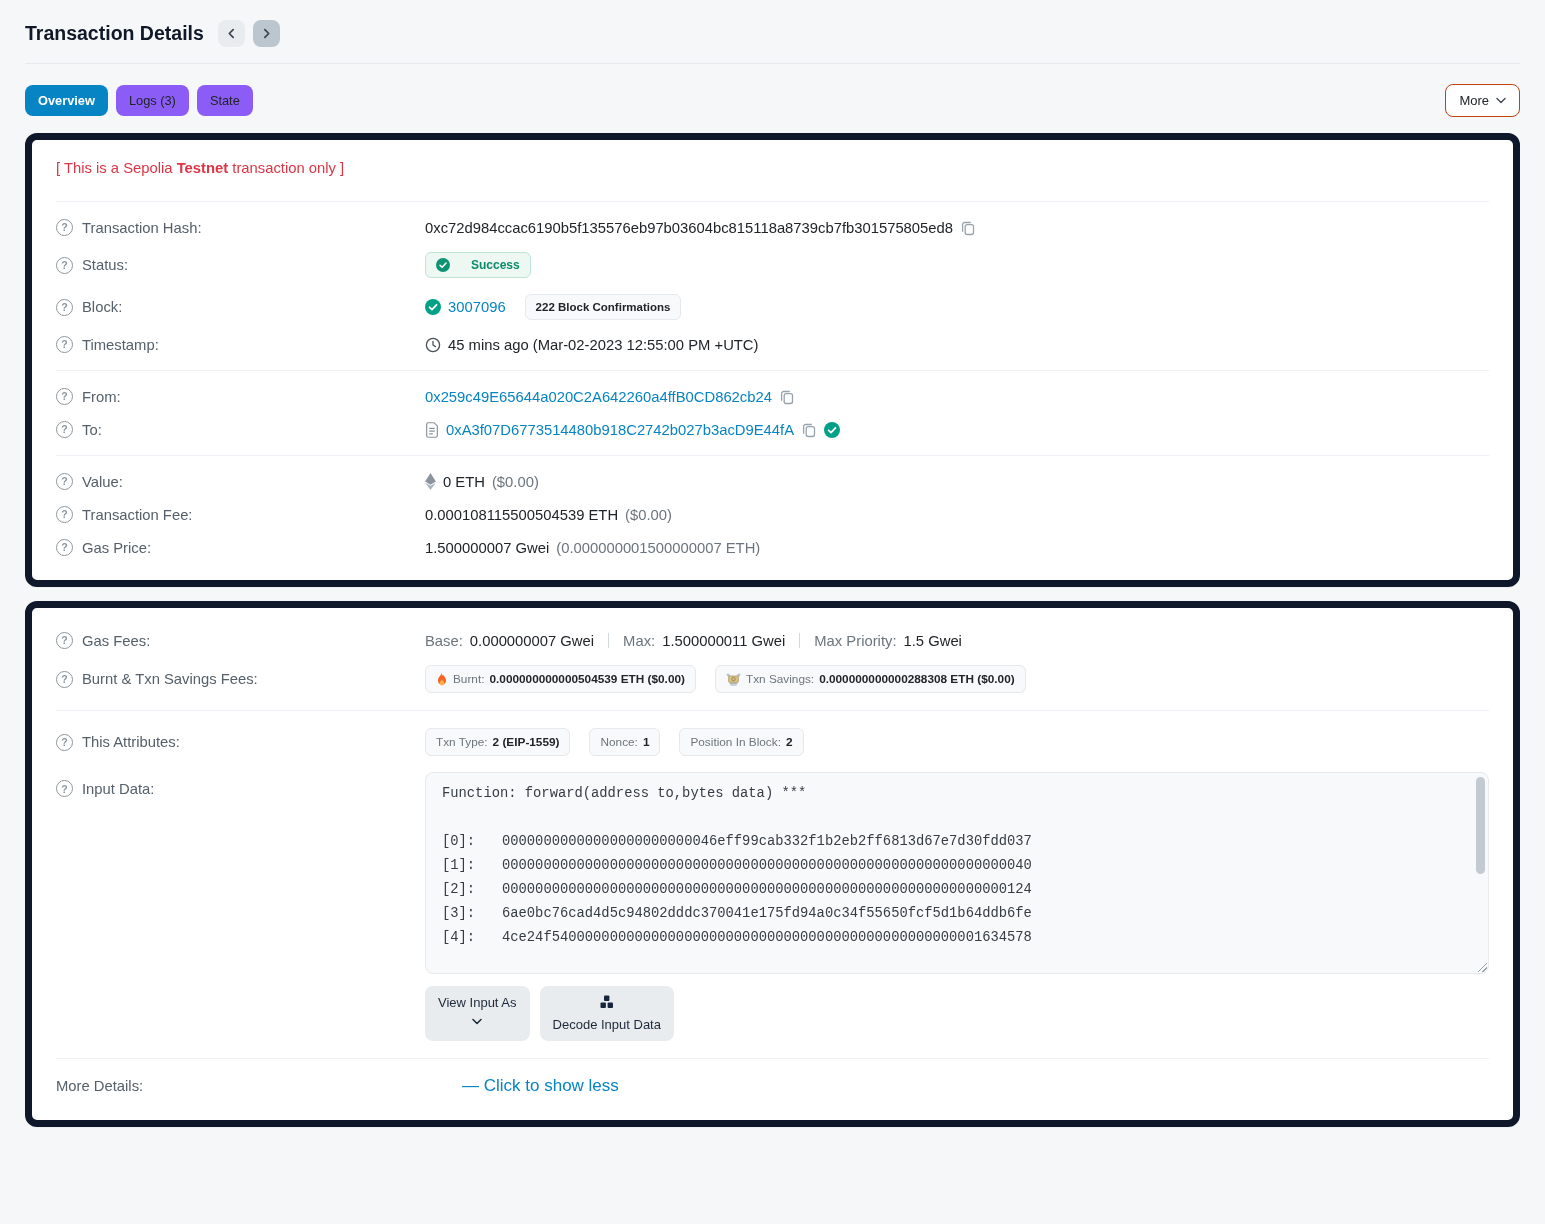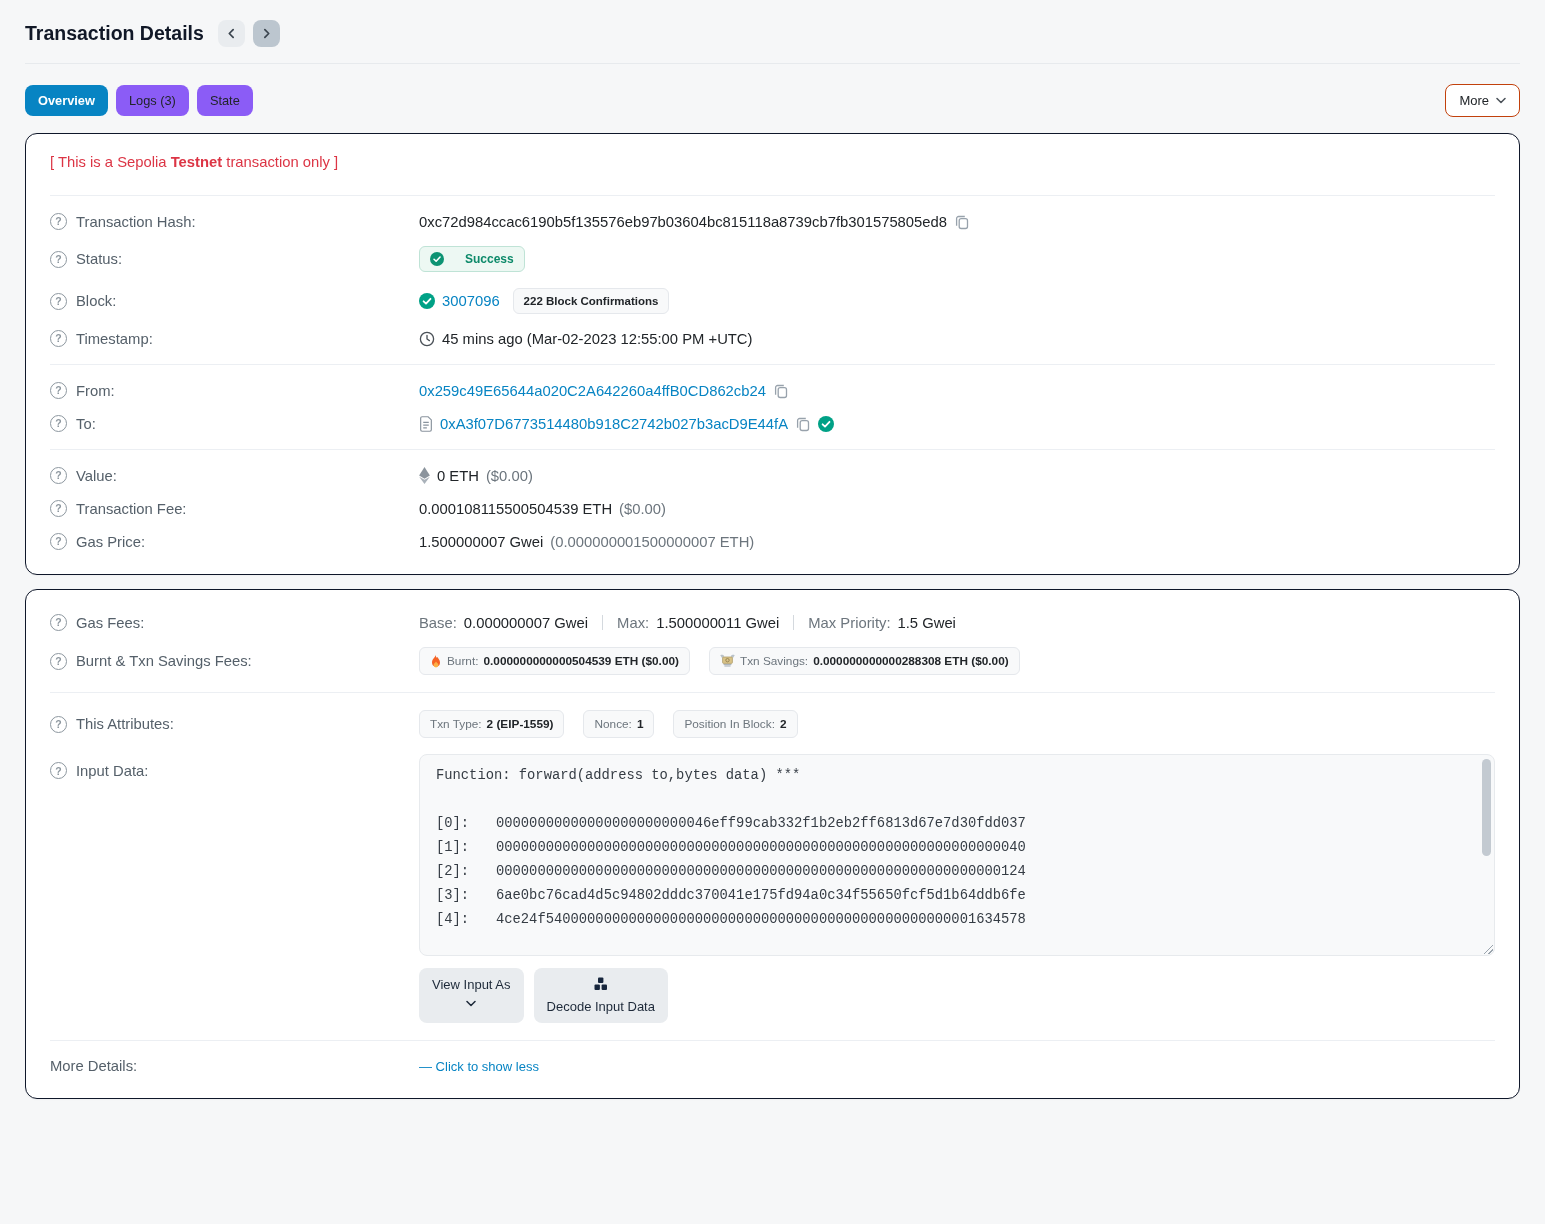--- a/index.html
+++ b/index.html
@@ -25,21 +25,21 @@
   
   .tabs-row { display:flex; align-items:center; margin-bottom:16px; }
   .tab { padding:8px 13px; border-radius:8px; font-size:12.8px; font-weight:500; margin-right:8px;
     background:#8b5cf6; color:#212529; border:none; cursor:pointer; font-family:inherit; }
   .tab.active { background:#0784c3; color:#fff; font-weight:600; }
   .more-btn { margin-left:auto; background:#fff; border:1px solid #c2410c; border-radius:8px;
     padding:8px 13px; font-size:13px; color:#212529; display:inline-flex; align-items:center; gap:7px;
     cursor:pointer; font-family:inherit; }
 
   
-  .card { background:#fff; border:1px solid #0f172a; border-radius:12px; padding:16px 24px;
+  .card { background:#fff; border:7px solid #0f172a; border-radius:12px; padding:16px 24px;
     box-shadow:0 0.5px 1.5px rgba(0,0,0,.03); }
   .card + .card { margin-top:14px; }
   .card hr { border:none; border-top:1px solid #eceff3; margin:9px 0; }
 
   .notice { color:#dc3545; font-size:14.8px; padding:4px 0 16px; }
   .notice .bold { font-weight:700; }
 
   
   .row { display:flex; align-items:center; padding:8px 0; font-size:14.8px; min-height:27px; }
   .row.top-align { align-items:flex-start; }
@@ -51,25 +51,25 @@
   .q-icon::before { content:"?"; }
   .value { display:flex; align-items:center; gap:7px; flex:1; min-width:0; flex-wrap:wrap; }
   .muted { color:#6c757d; }
   .link { color:#0784c3; text-decoration:none; cursor:pointer; }
   .icon { display:inline-flex; flex:none; }
 
   .success-badge { display:inline-flex; align-items:center; gap:21px; background:#edf8f3;
     border:1px solid #bfe3d6; color:#0d8a6a; font-size:12px; font-weight:600; border-radius:6px;
     padding:5px 10px; }
   .conf-badge { background:#f8f9fa; border:1px solid #e5e8ec; border-radius:6px; padding:6px 10px;
-    font-size:11.5px; font-weight:700; color:#212529; margin-left:6px; }
+    font-size:11.5px; font-weight:700; color:#212529; margin-left:12px; }
 
   .vsep { width:1px; height:15px; background:#d4d9de; margin:0 7px; flex:none; }
 
-  .pill { display:inline-flex; align-items:flex-start; gap:5px; background:#f8f9fa; border:1px solid #e5e8ec;
+  .pill { display:inline-flex; align-items:flex-end; gap:5px; background:#f8f9fa; border:1px solid #e5e8ec;
     border-radius:6px; padding:6px 10px; font-size:11.8px; line-height:1.2; }
   .pill .plabel { color:#6c757d; }
   .pill .pvalue { font-weight:700; color:#212529; }
   .pill + .pill { margin-left:12px; }
 
   
   .input-col { flex:1; min-width:0; display:block; }
   .input-box { position:relative; background:#f8f9fa; border:1px solid #e7eaed; border-radius:8px;
     height:202px; overflow:hidden; padding:9px 26px 0 16px;
     font-family:"Liberation Mono","DejaVu Sans Mono",monospace; font-size:13.8px; line-height:24px;
@@ -80,21 +80,21 @@
     border-radius:5px; cursor:pointer; }
   .resize-grip { position:absolute; right:1px; bottom:1px; width:11px; height:11px; cursor:nwse-resize;
     background:
       linear-gradient(135deg, transparent 55%, #9aa4ad 55%, #9aa4ad 62%, transparent 62%,
       transparent 75%, #9aa4ad 75%, #9aa4ad 82%, transparent 82%); }
   .input-actions { display:flex; gap:10px; margin-top:12px; }
   .gray-btn { background:#e9ecef; border:none; border-radius:8px; padding:9px 13px; font-size:13px;
     color:#1d2939; display:inline-flex; align-items:center; gap:8px; font-weight:500; cursor:pointer;
     font-family:inherit;flex-direction:column; }
 
-  .more-details-link { font-size:13px; }
+  .more-details-link { font-size:17px;margin-left:37px; }
 </style>
 </head>
 <body>
 
 <div class="page">
 
   <div class="header-row">
     <span class="page-title">Transaction Details</span>
     <button class="nav-btn prev">
       <span class="icon">

